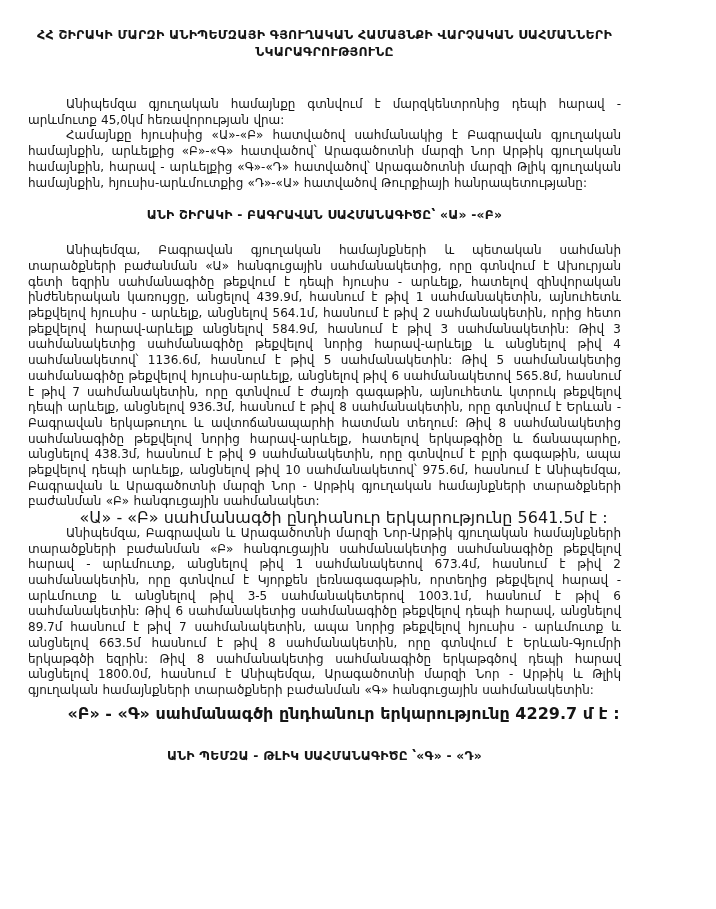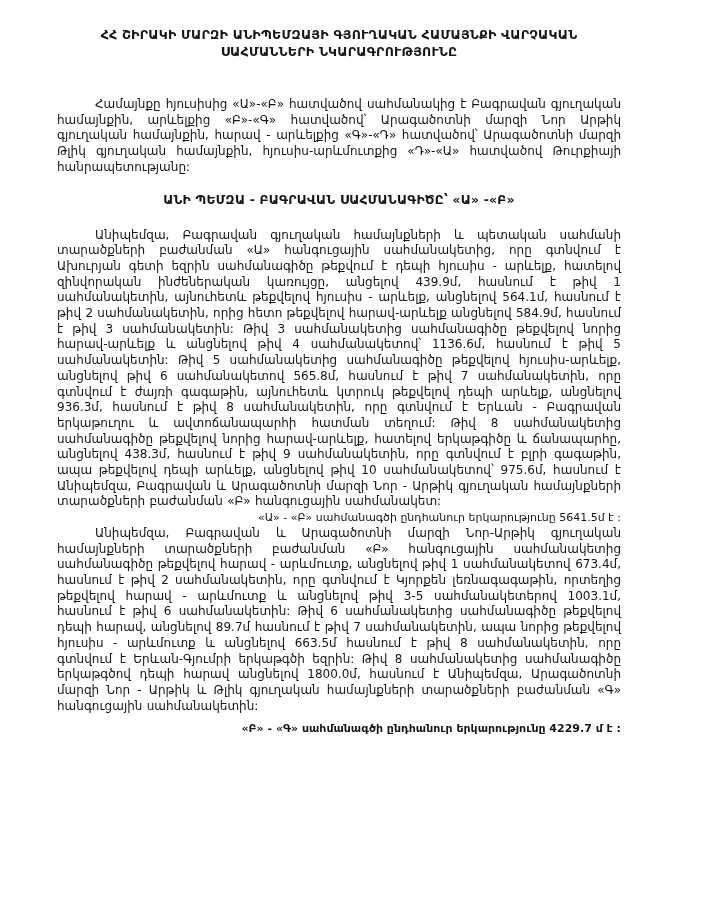--- a/index.html
+++ b/index.html
@@ -7,21 +7,21 @@
   body {
     width: 716px;
     height: 909px;
     font-family: "DejaVu Sans", sans-serif;
     color: #161616;
     overflow: hidden;
   }
   .page {
     width: 676px;
     height: 909px;
-    padding: 27px 55px 0 57px;
+    padding: 27px 55px 0 28px;
     background: #ffffff;
     overflow: hidden;
   }
   .doc-title {
     font-size: 12.6px;
     font-weight: bold;
     text-align: center;
     line-height: 16.5px;
     letter-spacing: 0.2px;
     margin-bottom: 37px;
@@ -35,43 +35,45 @@
   .indent { text-indent: 38px; }
   .sec-heading {
     font-size: 12.4px;
     font-weight: bold;
     text-align: center;
     letter-spacing: 0.2px;
     margin-top: 16px;
     margin-bottom: 21px;
   }
   .total-line {
-    font-size: 11px;
+    font-size: 16px;
     line-height: 15.7px;
-    text-align: right;
+    text-align: center;
     text-indent: 38px;
   }
   .gap-top { margin-top: 7px; font-weight: bold; }
   .heading-last { margin-top: 27px; }
 </style>
 </head>
 <body>
 
 <div class="page">
 
   <div class="doc-title">ՀՀ ՇԻՐԱԿԻ ՄԱՐԶԻ ԱՆԻՊԵՄԶԱՅԻ ԳՅՈՒՂԱԿԱՆ ՀԱՄԱՅՆՔԻ ՎԱՐՉԱԿԱՆ ՍԱՀՄԱՆՆԵՐԻ ՆԿԱՐԱԳՐՈՒԹՅՈՒՆԸ</div>
 
+  <p class="para indent">Անիպեմզա գյուղական համայնքը գտնվում է մարզկենտրոնից դեպի հարավ - արևմուտք 45,0կմ հեռավորության վրա:</p>
 
   <p class="para indent">Համայնքը հյուսիսից «Ա»-«Բ» հատվածով սահմանակից է Բագրավան գյուղական համայնքին, արևելքից «Բ»-«Գ» հատվածով՝ Արագածոտնի մարզի Նոր Արթիկ գյուղական համայնքին, հարավ - արևելքից «Գ»-«Դ» հատվածով՝ Արագածոտնի մարզի Թլիկ գյուղական համայնքին, հյուսիս-արևմուտքից «Դ»-«Ա» հատվածով Թուրքիայի հանրապետությանը:</p>
 
-  <div class="sec-heading">ԱՆԻ ՊԵՄԶԱ - ԲԱԳՐԱՎԱՆ ՍԱՀՄԱՆԱԳԻԾԸ՝ «Ա» -«Բ»</div>
+  <div class="sec-heading">ԱՆԻ ՇԻՐԱԿԻ - ԲԱԳՐԱՎԱՆ ՍԱՀՄԱՆԱԳԻԾԸ՝ «Ա» -«Բ»</div>
 
   <p class="para indent">Անիպեմզա, Բագրավան գյուղական համայնքների և պետական սահմանի տարածքների բաժանման «Ա» հանգուցային սահմանակետից, որը գտնվում է Ախուրյան գետի եզրին սահմանագիծը թեքվում է դեպի հյուսիս - արևելք, հատելով զինվորական ինժեներական կառույցը, անցելով 439.9մ, հասնում է թիվ 1 սահմանակետին, այնուհետև թեքվելով հյուսիս - արևելք, անցնելով 564.1մ, հասնում է թիվ 2 սահմանակետին, որից հետո թեքվելով հարավ-արևելք անցնելով 584.9մ, հասնում է թիվ 3 սահմանակետին: Թիվ 3 սահմանակետից սահմանագիծը  թեքվելով նորից հարավ-արևելք և անցնելով թիվ 4 սահմանակետով՝ 1136.6մ, հասնում է թիվ 5 սահմանակետին: Թիվ 5 սահմանակետից սահմանագիծը  թեքվելով հյուսիս-արևելք, անցնելով թիվ 6 սահմանակետով 565.8մ, հասնում է թիվ 7 սահմանակետին, որը գտնվում է ժայռի գագաթին, այնուհետև կտրուկ թեքվելով դեպի արևելք, անցնելով 936.3մ, հասնում է թիվ 8 սահմանակետին, որը գտնվում է Երևան - Բագրավան երկաթուղու և ավտոճանապարհի հատման տեղում: Թիվ 8 սահմանակետից սահմանագիծը թեքվելով նորից հարավ-արևելք, հատելով երկաթգիծը և ճանապարհը, անցնելով 438.3մ, հասնում է թիվ 9 սահմանակետին, որը գտնվում է բլրի գագաթին, ապա թեքվելով դեպի արևելք, անցնելով թիվ 10 սահմանակետով՝ 975.6մ, հասնում է Անիպեմզա, Բագրավան և Արագածոտնի մարզի Նոր - Արթիկ գյուղական  համայնքների տարածքների բաժանման «Բ» հանգուցային սահմանակետ:</p>
 
   <p class="total-line">«Ա» - «Բ» սահմանագծի ընդհանուր երկարությունը 5641.5մ է :</p>
 
 
   <p class="para indent">Անիպեմզա, Բագրավան և Արագածոտնի մարզի Նոր-Արթիկ գյուղական  համայնքների տարածքների բաժանման «Բ» հանգուցային սահմանակետից սահմանագիծը թեքվելով հարավ - արևմուտք, անցնելով թիվ 1 սահմանակետով 673.4մ, հասնում է թիվ 2 սահմանակետին, որը գտնվում է Կյորքեն լեռնագագաթին, որտեղից թեքվելով հարավ - արևմուտք և անցնելով թիվ 3-5 սահմանակետերով 1003.1մ, հասնում է թիվ 6 սահմանակետին: Թիվ 6 սահմանակետից սահմանագիծը թեքվելով դեպի հարավ, անցնելով 89.7մ հասնում է թիվ 7 սահմանակետին, ապա նորից թեքվելով հյուսիս - արևմուտք և անցնելով 663.5մ հասնում է թիվ 8 սահմանակետին, որը գտնվում է Երևան-Գյումրի երկաթգծի եզրին: Թիվ 8 սահմանակետից սահմանագիծը երկաթգծով դեպի հարավ անցնելով 1800.0մ, հասնում է Անիպեմզա, Արագածոտնի մարզի Նոր - Արթիկ և Թլիկ գյուղական համայնքների տարածքների բաժանման «Գ» հանգուցային սահմանակետին:</p>
 
   <p class="total-line gap-top">«Բ» - «Գ» սահմանագծի ընդհանուր երկարությունը  4229.7  մ է :</p>
 
+  <div class="sec-heading heading-last">ԱՆԻ ՊԵՄԶԱ - ԹԼԻԿ ՍԱՀՄԱՆԱԳԻԾԸ ՝«Գ» - «Դ»</div>
 
 </div>
 
 </body></html>

